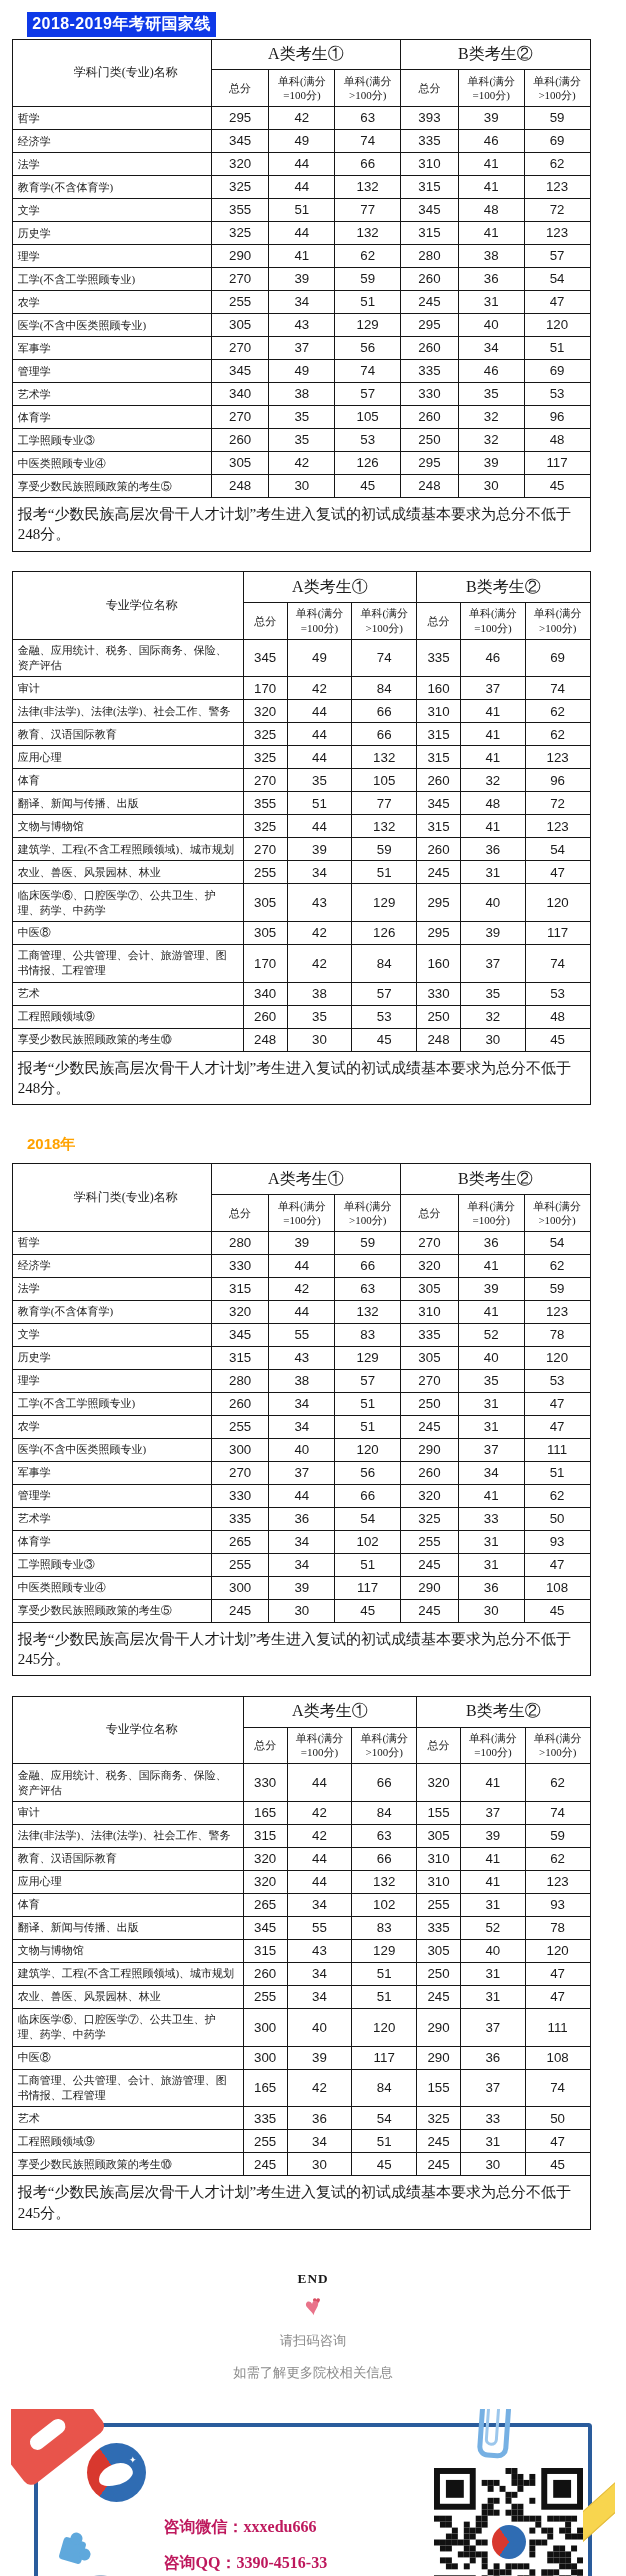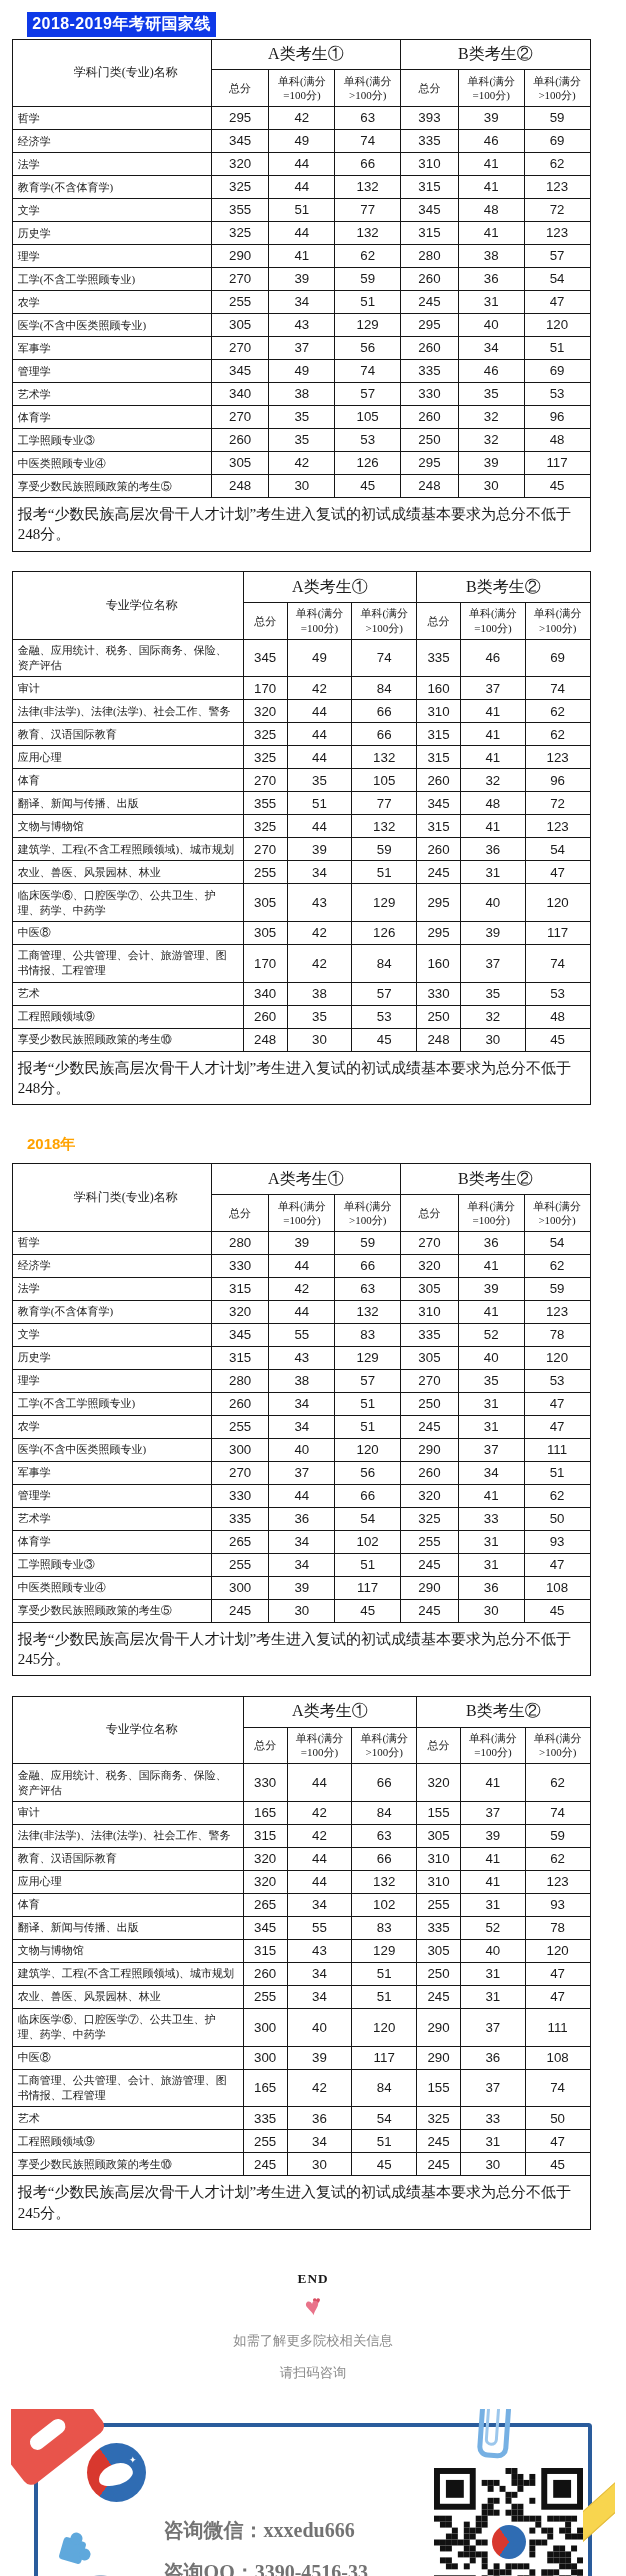--- a/index.html
+++ b/index.html
@@ -64,21 +64,21 @@
 
   .banner-head{position:absolute;left:76px;top:34px;display:flex;align-items:center;gap:18px;z-index:3;}
   .brand-logo{width:59px;height:59px;border-radius:50%;position:relative;flex:0 0 auto;
     background:conic-gradient(from 215deg,#d8382e 0 110deg,#2f6cb3 110deg 360deg);}
   .brand-logo-swoosh{position:absolute;left:11.5px;top:21px;width:35px;height:21px;background:#fff;
     border-radius:60% 40% 55% 45%/65% 55% 45% 35%;transform:rotate(-14deg);}
   .brand-logo-star{position:absolute;right:9px;top:12.4px;color:#fff;font-size:9px;}
   .brand-title{font-size:26px;font-weight:bold;color:#1c4c94;font-family:"Liberation Serif",serif;letter-spacing:1.8px;}
 
   .contacts{position:absolute;left:153px;top:108px;display:flex;flex-direction:column;gap:15px;z-index:3;}
-  .contact-line{font-size:20px;font-weight:bold;color:#737373;font-family:"Liberation Serif",serif;}
+  .contact-line{font-size:16px;font-weight:bold;color:#be185d;font-family:"Liberation Serif",serif;}
 
   .qr-wrap{position:absolute;right:32px;top:59px;width:149px;height:149px;background:#fff;z-index:5;}
   .qr-logo{position:absolute;left:54px;top:54px;width:41px;height:41px;background:#fff;border-radius:7px;
     display:flex;align-items:center;justify-content:center;}
   .qr-logo-circle{width:34px;height:34px;border-radius:50%;
     background:conic-gradient(from 215deg,#d8382e 0 110deg,#2f6cb3 110deg 360deg);}
 
   .clouds{position:absolute;left:7px;right:7px;bottom:1.8px;height:92px;z-index:4;background:
     radial-gradient(circle at 6% 85px,#2f5f99 0 50px,transparent 51px),
     radial-gradient(circle at 24% 91px,#2f5f99 0 53px,transparent 54px),
@@ -830,22 +830,22 @@
           <td class="note-cell" colspan="7">报考“少数民族高层次骨干人才计划”考生进入复试的初试成绩基本要求为总分不低于245分。</td>
         </tr>
       </tfoot>
     </table>
 
   <div class="end-block">
     <div class="end-label">END</div>
     <div class="heart-wrap">
       <span class="heart-main">♥</span><span class="heart-small">♥</span>
     </div>
+    <div class="info-line">请扫码咨询</div>
     <div class="info-line">如需了解更多院校相关信息</div>
-    <div class="info-line">请扫码咨询</div>
   </div>
 
   <div class="banner">
     <div class="banner-card"></div>
 
     <div class="deco-book">
       <div class="deco-book-band"></div>
     </div>
     <div class="deco-clip">
       <div class="deco-clip-inner"></div>

